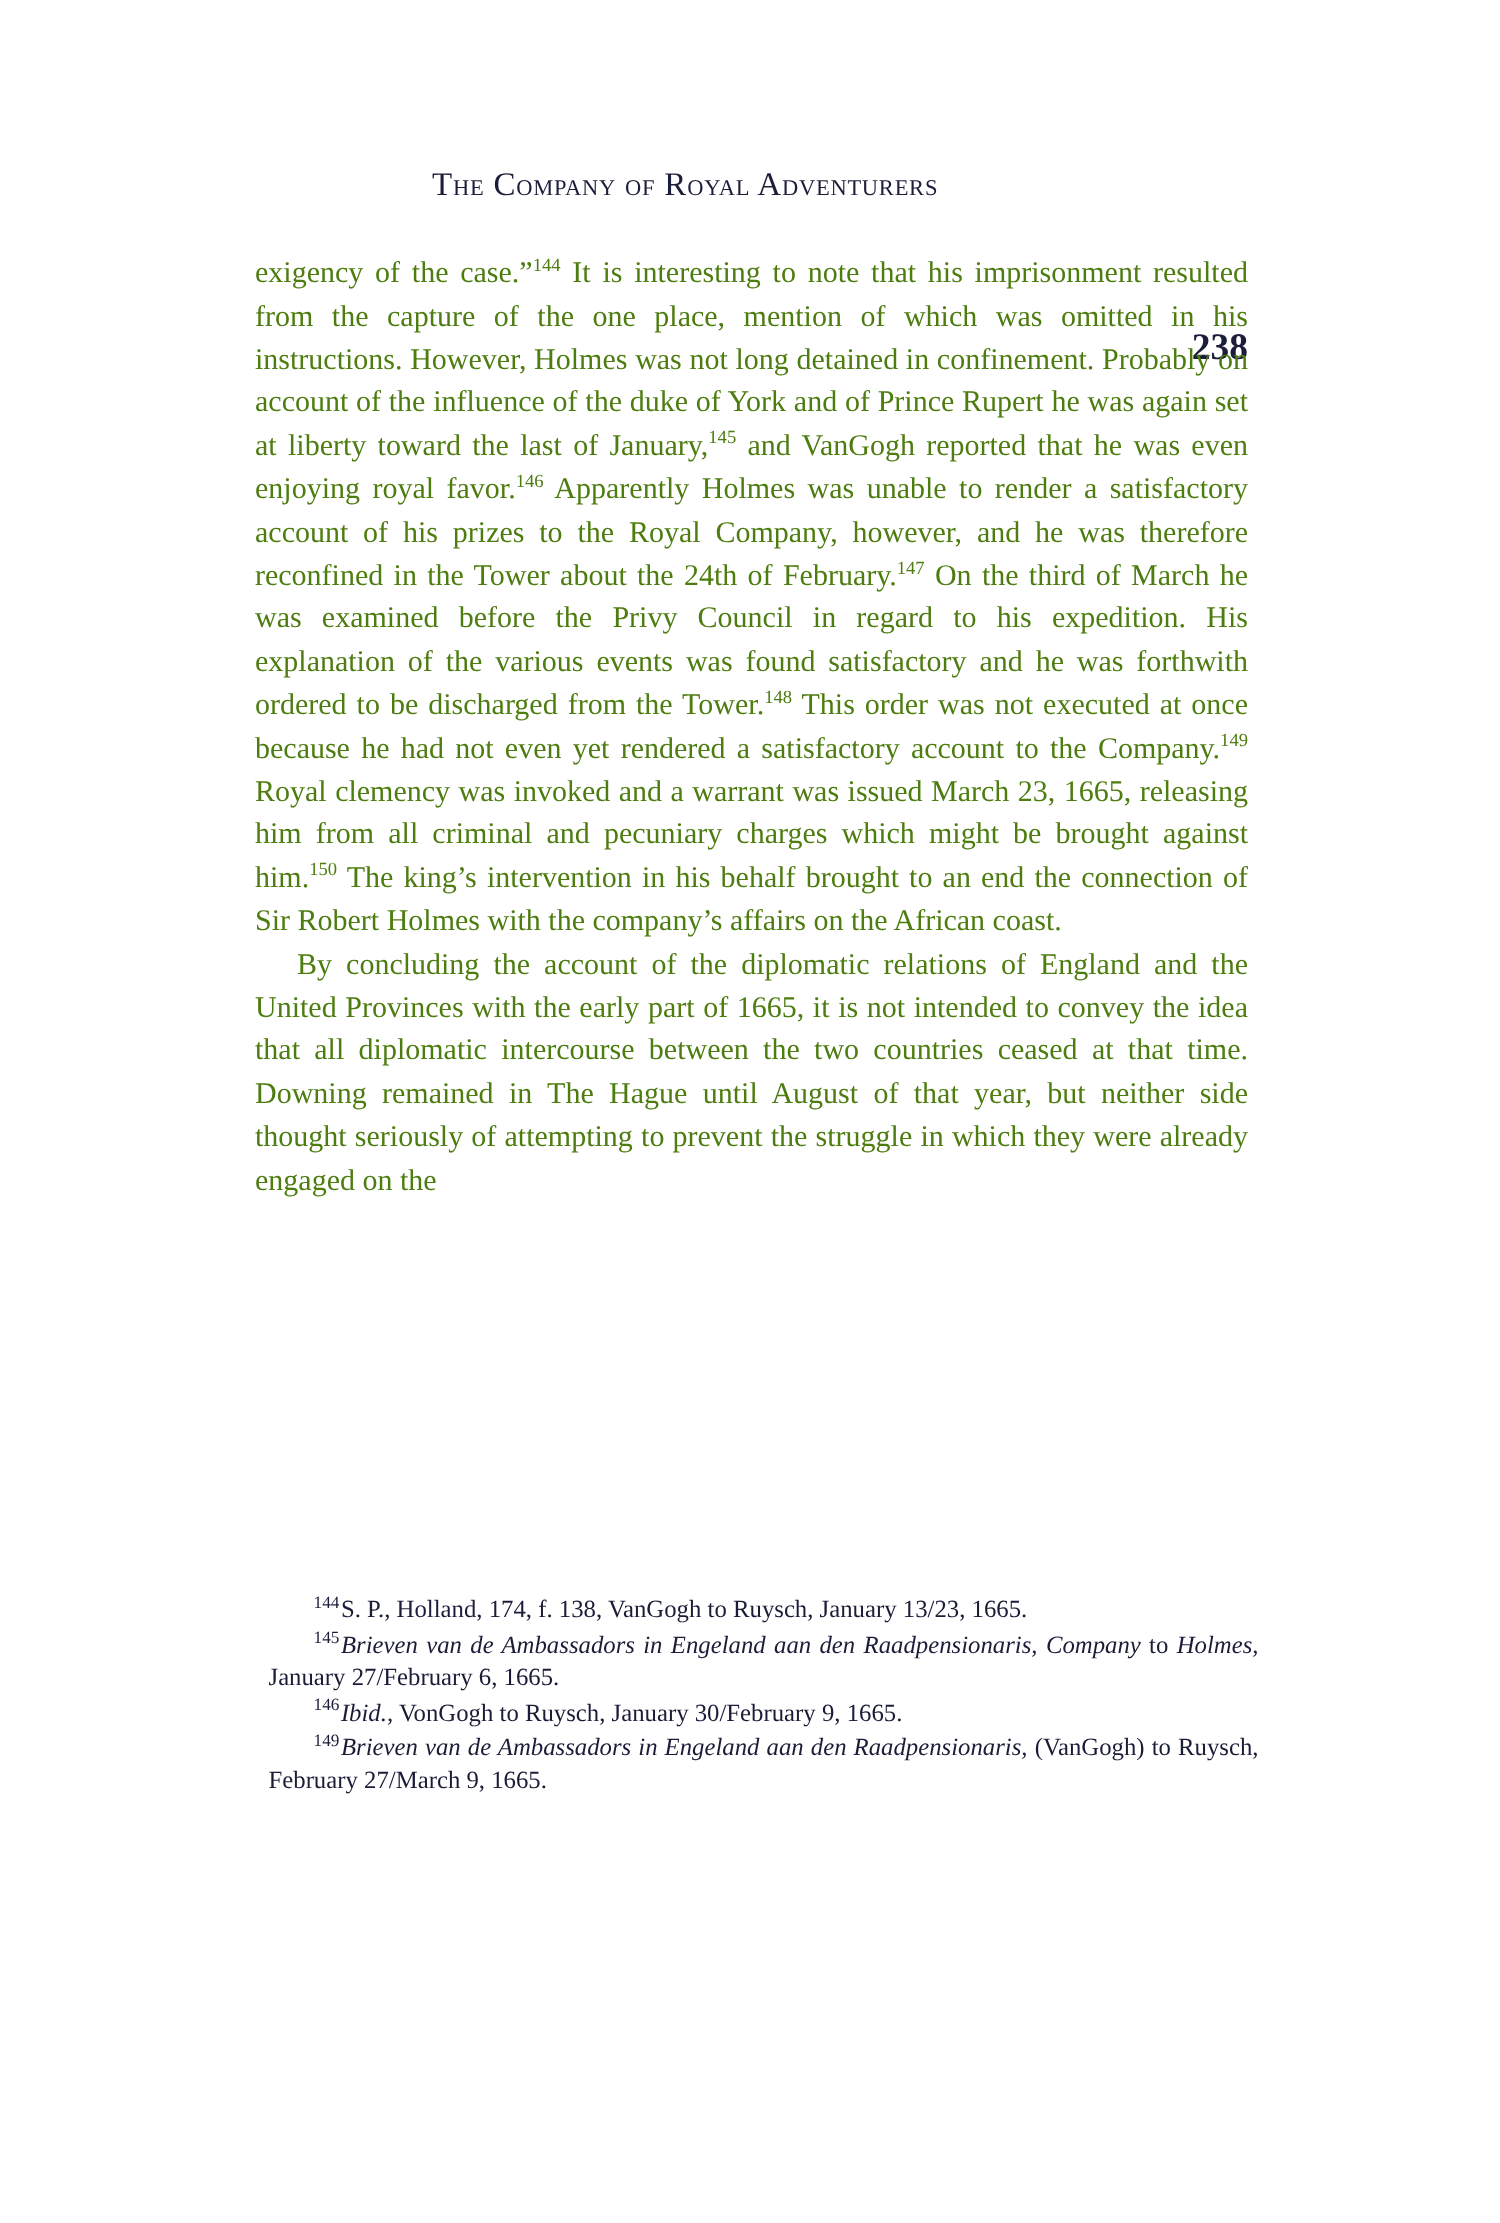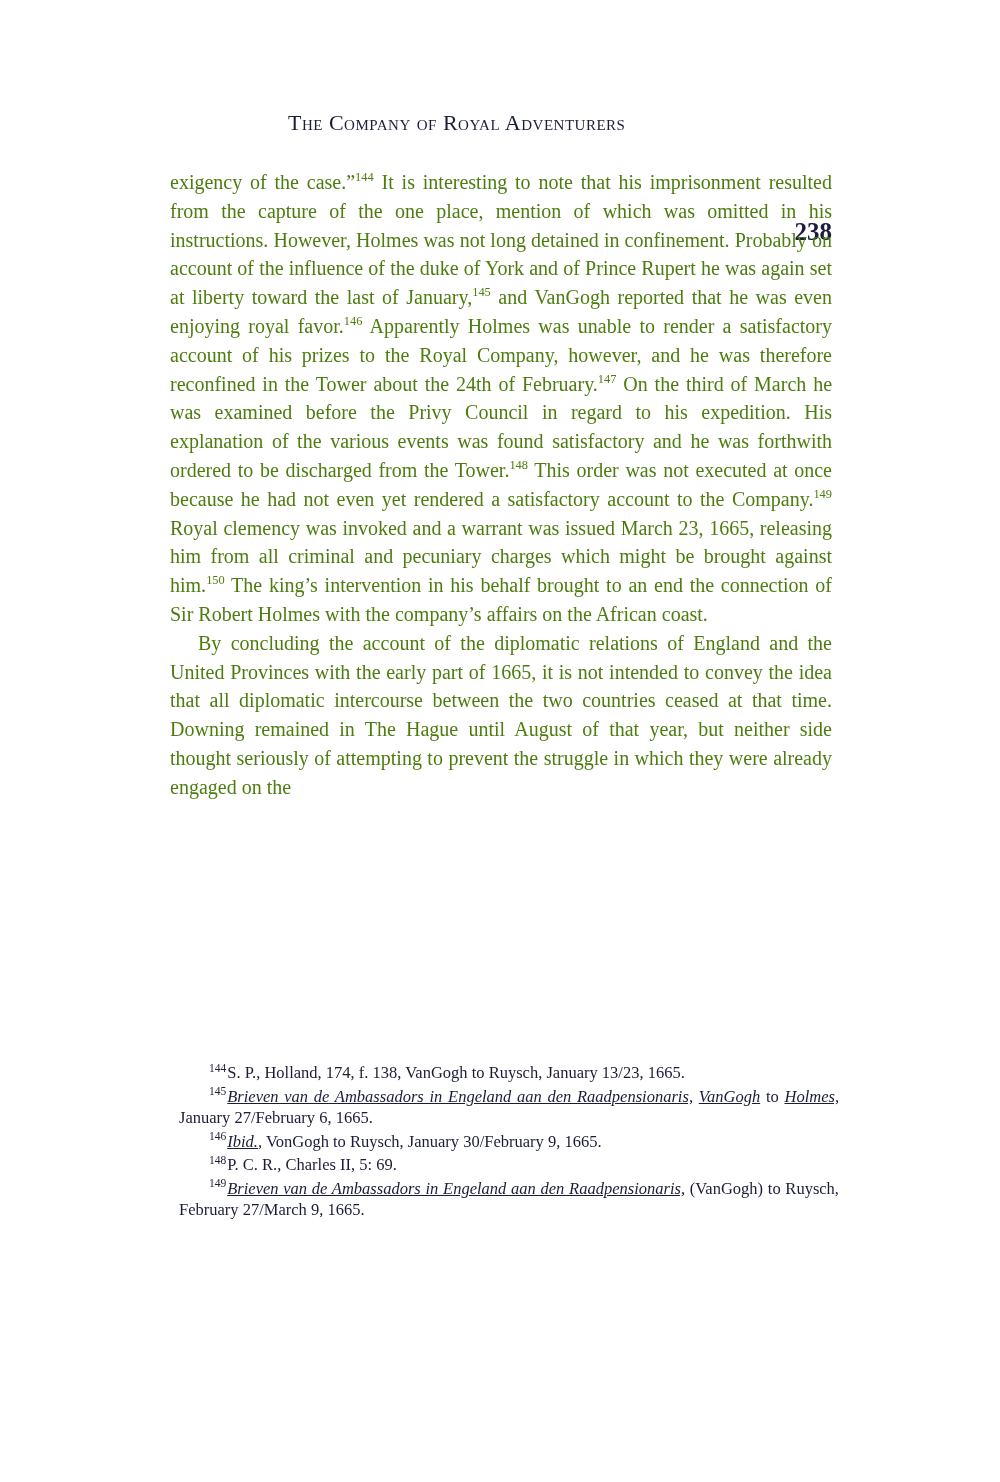--- a/index.html
+++ b/index.html
@@ -82,21 +82,20 @@
     font-size: 11.5px;
     vertical-align: super;
     line-height: 0;
     margin-right: 1px;
   }
   .note.indent {
     text-indent: 30px;
   }
   .note .it {
     font-style: italic;
-    text-decoration: underline;
   }
   .rule {
     display: inline-block;
     width: 36px;
     border-bottom: 1px solid #1b1d38;
     vertical-align: 3px;
   }
 </style>
 </head>
 <body>
@@ -110,19 +109,18 @@
     </div>
   </div>
 
   <div class="body-block" id="body-block">
       <p class="para">exigency of the case.”<sup>144</sup>  It is interesting to note that his imprisonment resulted from the capture of the one place, mention of which was omitted in his instructions.  However, Holmes was not long detained in confinement.  Probably on account of the influence of the duke of York and of Prince Rupert he was again set at liberty toward the last of January,<sup>145</sup> and VanGogh reported that he was even enjoying royal favor.<sup>146</sup>  Apparently Holmes was unable to render a satisfactory account of his prizes to the Royal Company, however, and he was therefore reconfined in the Tower about the 24th of February.<sup>147</sup>  On the third of March he was examined before the Privy Council in regard to his expedition.  His explanation of the various events was found satisfactory and he was forthwith ordered to be discharged from the Tower.<sup>148</sup>  This order was not executed at once because he had not even yet rendered a satisfactory account to the Company.<sup>149</sup>  Royal clemency was invoked and a warrant was issued March 23, 1665, releasing him from all criminal and pecuniary charges which might be brought against him.<sup>150</sup>  The king’s intervention in his behalf brought to an end the connection of Sir Robert Holmes with the company’s affairs on the African coast.</p>
       <p class="para">By concluding the account of the diplomatic relations of England and the United Provinces with the early part of 1665, it is not intended to convey the idea that all diplomatic intercourse between the two countries ceased at that time. Downing remained in The Hague until August of that year, but neither side thought seriously of attempting to prevent the struggle in which they were already engaged on the</p>
     </div>
 
   <div class="notes" id="notes-block">
       <p class="note indent"><span class="num">144</span>S. P., Holland, 174, f. 138, VanGogh to Ruysch, January 13/23, 1665.</p>
-      <p class="note indent"><span class="num">145</span><span class="it">Brieven van de Ambassadors in Engeland aan den Raadpensionaris,</span> <span class="it">VanGogh</span> to <span class="it">Holmes,</span> January 27/February 6, 1665.</p>
+      <p class="note indent"><span class="num">145</span><span class="it">Brieven van de Ambassadors in Engeland aan den Raadpensionaris,</span> <span class="it">Company</span> to <span class="it">Holmes,</span> January 27/February 6, 1665.</p>
       <p class="note indent"><span class="num">146</span><span class="it">Ibid.,</span> VonGogh to Ruysch, January 30/February 9, 1665.</p>
-      <p class="note indent"><span class="num">148</span>P. C. R., Charles II, 5: 69.</p>
       <p class="note indent"><span class="num">149</span><span class="it">Brieven van de Ambassadors in Engeland aan den Raadpensionaris,</span> (VanGogh) to Ruysch, February 27/March 9, 1665.</p>
     </div>
 
 </div>
 
 </body></html>

